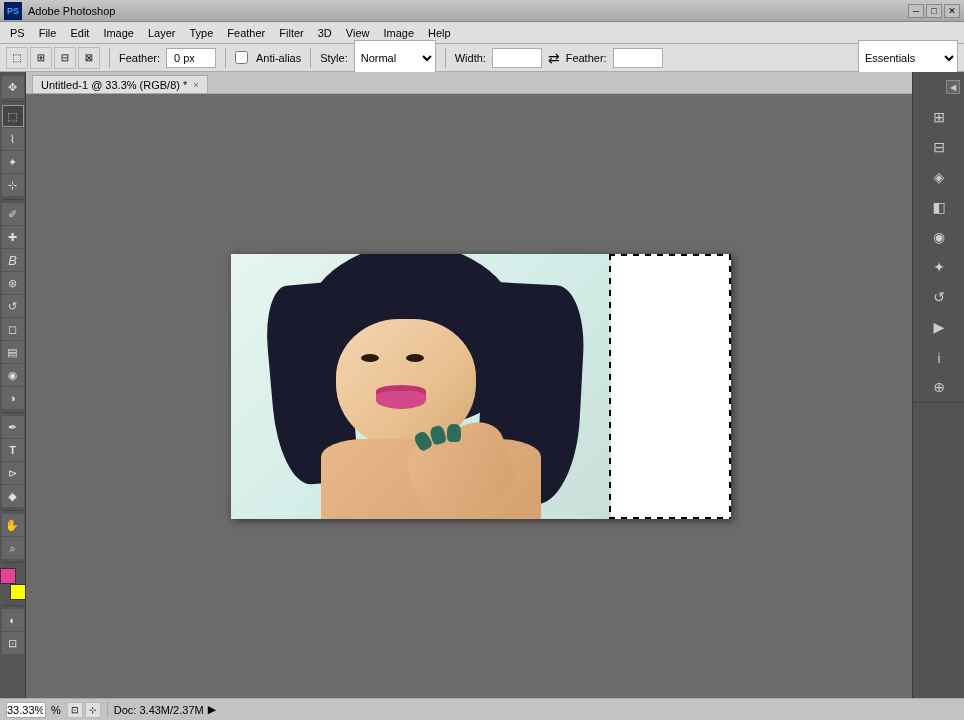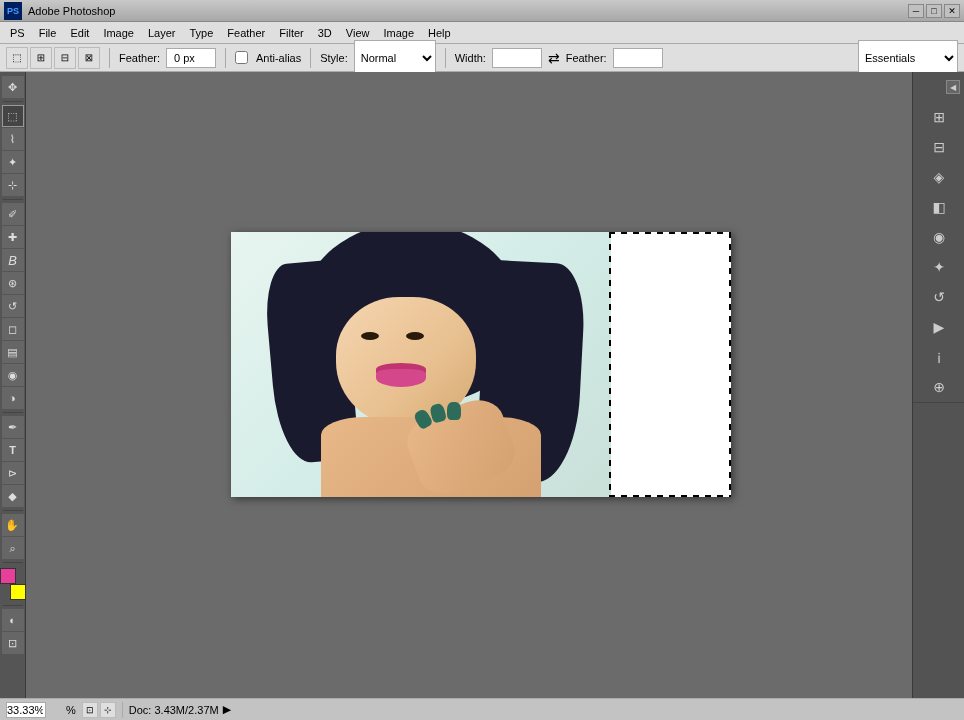--- a/index.html
+++ b/index.html
@@ -215,21 +215,21 @@
     .panel-collapse { width: 14px; height: 14px; background: #666; border: 1px solid #888; display: flex; align-items: center; justify-content: center; font-size: 8px; cursor: pointer; color: #ccc; }
     .right-icon-group { display: flex; flex-direction: column; border-bottom: 1px solid #444; }
     .right-icon { width: 52px; height: 30px; display: flex; align-items: center; justify-content: center; cursor: pointer; color: #ccc; font-size: 14px; }
 
     
     #statusbar {
       width: 100%; height: 22px; background: #c3c3c3;
       display: flex; align-items: center; padding: 0 6px; gap: 6px;
       border-top: 1px solid #aaa; font-size: 11px;
     }
-    #statusbar .zoom { display: flex; align-items: center; gap: 20px; }
+    #statusbar .zoom { display: flex; align-items: center; gap: 5px; }
     #statusbar .zoom-input { width: 40px; height: 16px; border: 1px solid #aaa; background: #fff; font-size: 11px; text-align: right; padding-right: 2px; }
     .status-separator { width: 1px; height: 16px; background: #aaa; }
     .status-doc-info { display: flex; align-items: center; gap: 4px; }
 
     
     #color-swatches {
       position: relative; width: 26px; height: 32px; margin: 2px auto;
     }
     .swatch-bg { position: absolute; right: 0; bottom: 0; width: 16px; height: 16px; background: #fff; border: 1px solid #333; }
     .swatch-fg { position: absolute; left: 0; top: 0; width: 16px; height: 16px; background: #000; border: 1px solid #333; }
@@ -335,20 +335,26 @@
       <div class="swatch-bg yellow"></div>
       <div class="swatch-fg pink"></div>
     </div>
     <div class="tool-separator"></div>
     <div class="tool-btn" title="Quick Mask Mode">◐</div>
     <div class="tool-btn" title="Change Screen Mode">⊡</div>
   </div>
 
   <div id="canvas-area">
 
+    <div id="doc-tabs">
+      <div class="doc-tab">
+        <span>Untitled-1 @ 33.3% (RGB/8) *</span>
+        <span class="tab-close">×</span>
+      </div>
+    </div>
 
     <div id="workspace">
 
       <div id="doc-canvas">
 
         <div id="img-portion">
           <div class="woman-figure">
 
             <div class="hair-left"></div>
             <div class="hair-right"></div>

